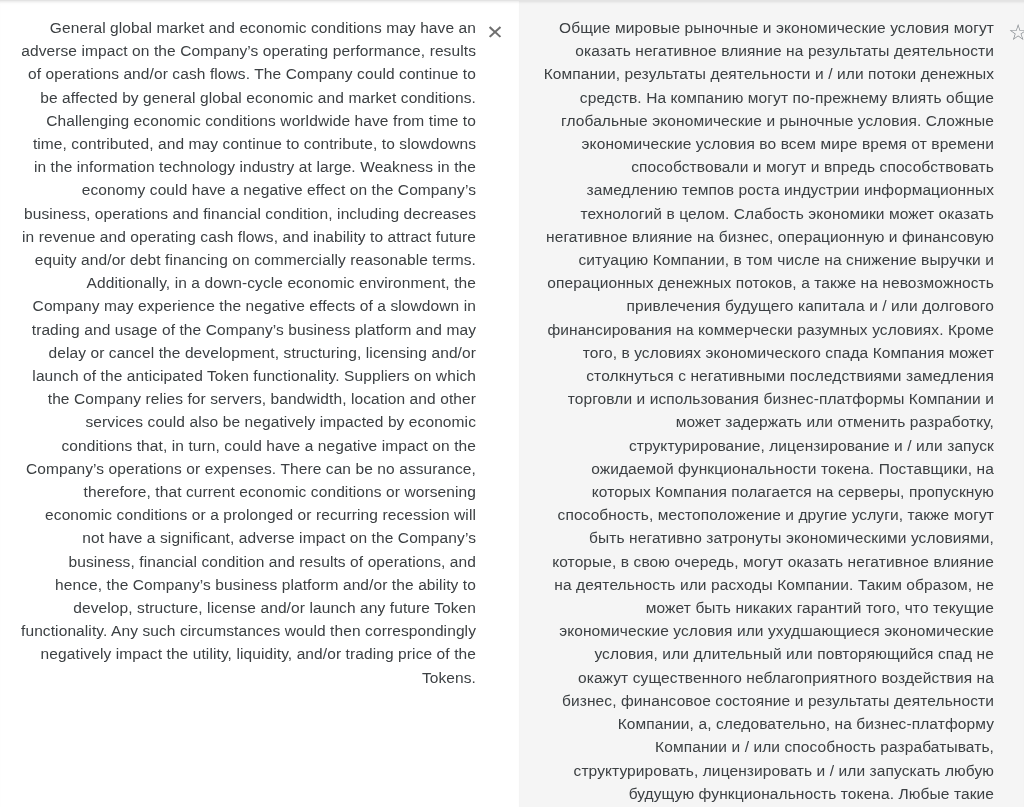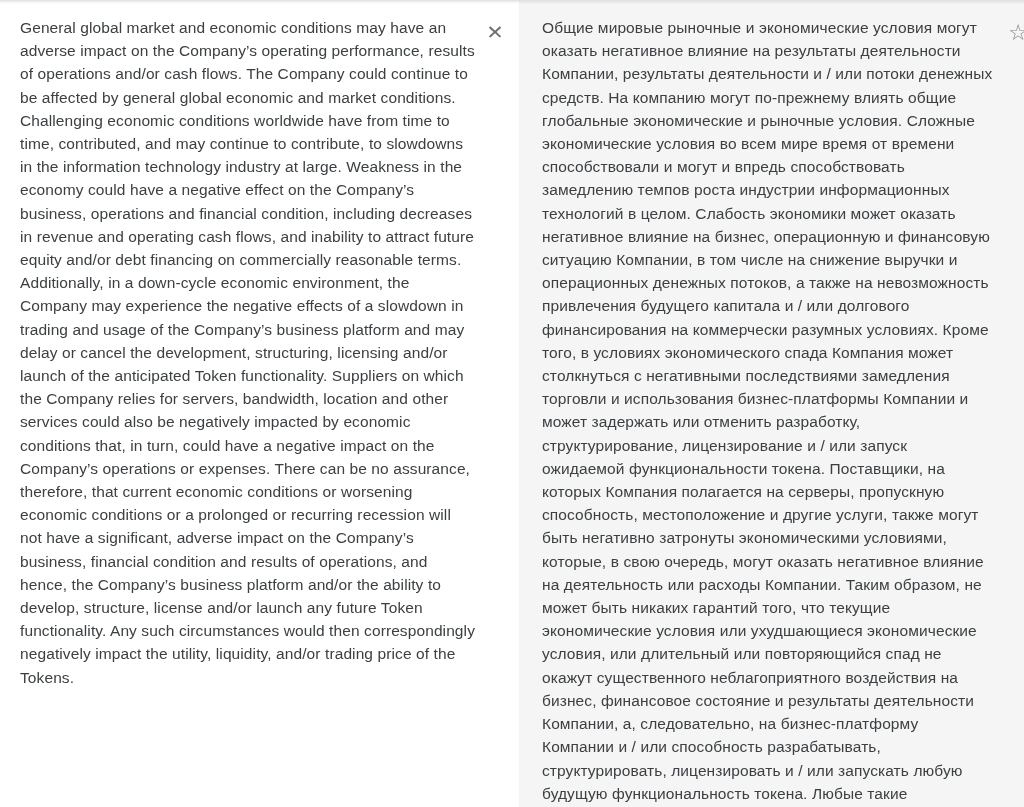--- a/index.html
+++ b/index.html
@@ -39,20 +39,21 @@
   }
   .panel-text {
     margin: 0;
     position: absolute;
     top: 15px;
     font-size: 15.5px;
     line-height: 23.2px;
     letter-spacing: 0.1px;
     color: #3c4043;
     white-space: normal;
+    text-align: right;
   }
   .panel-source .panel-text {
     left: 20px;
     width: 456px;
   }
   .panel-translation .panel-text {
     left: 23px;
     width: 452px;
   }
   .icon-btn {

